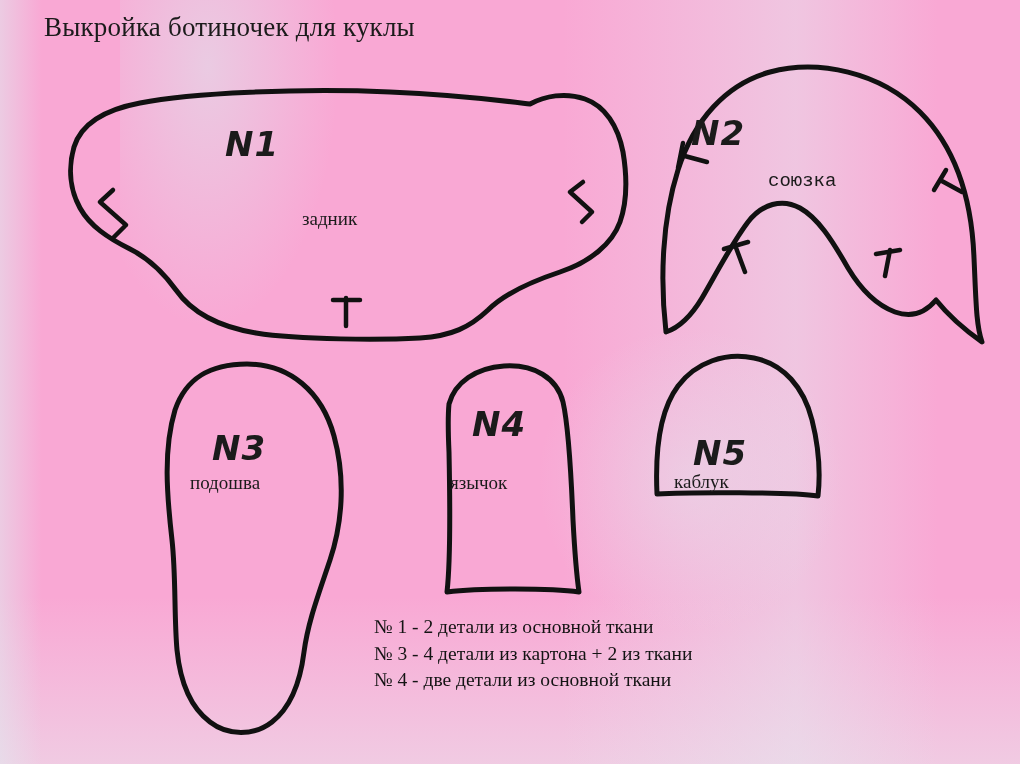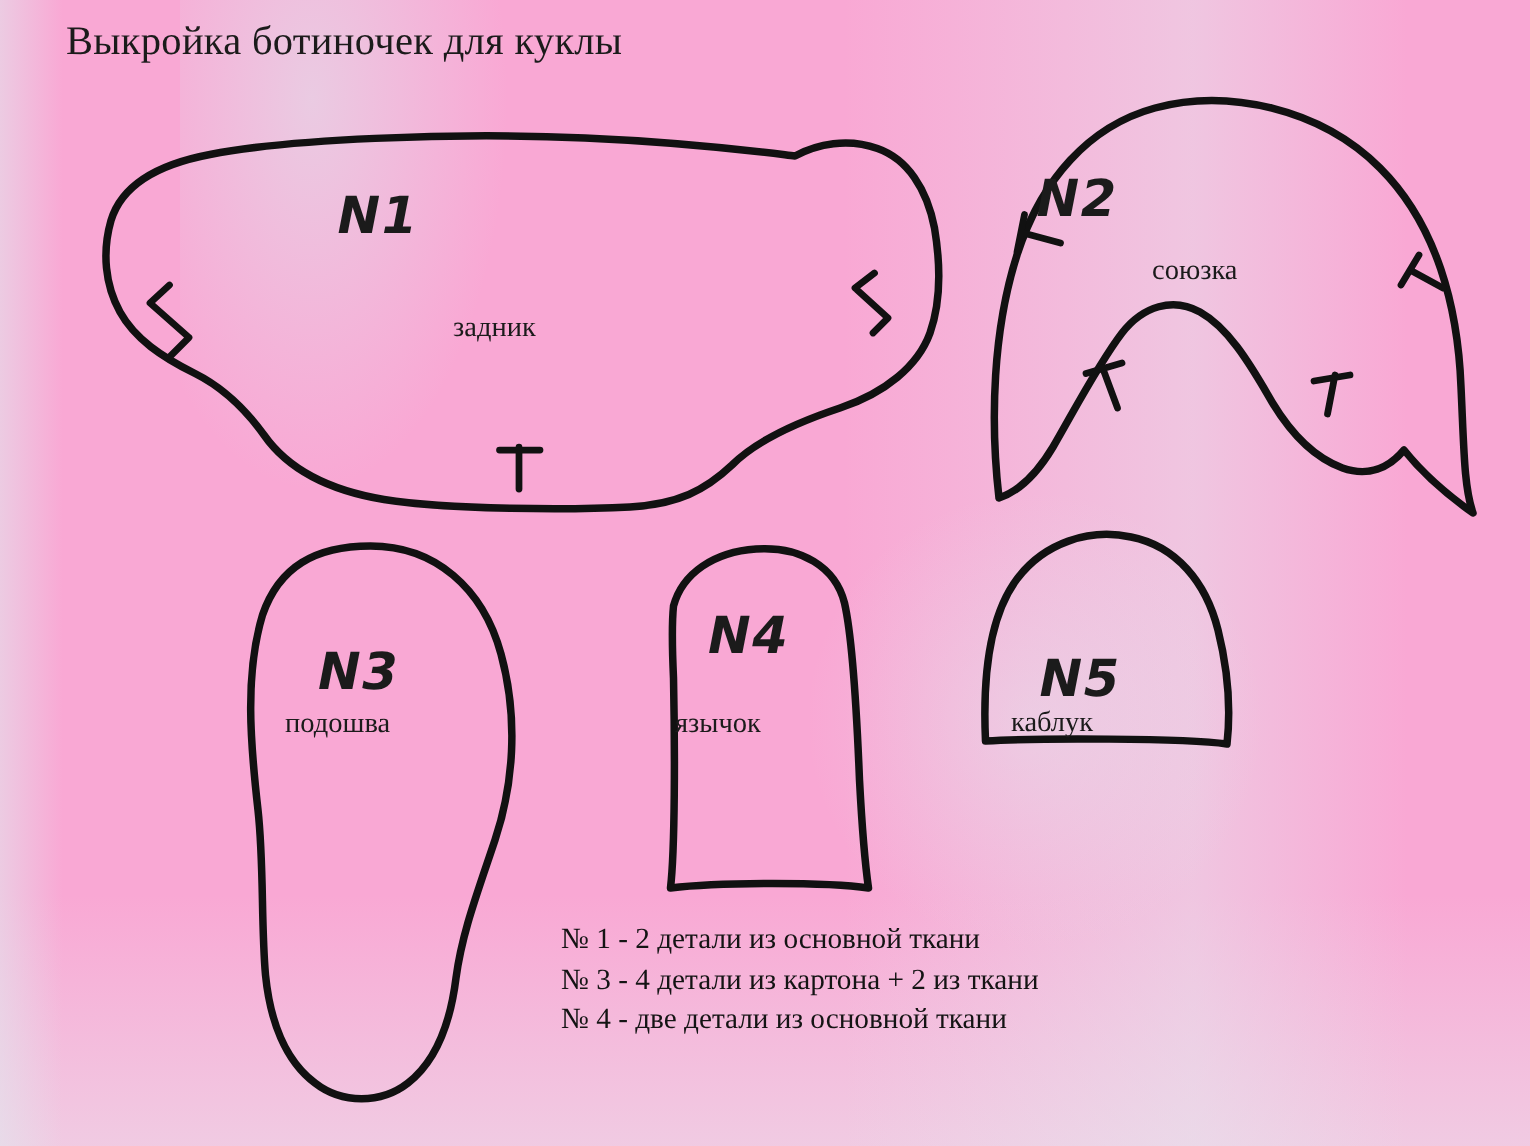--- a/index.html
+++ b/index.html
@@ -166,21 +166,21 @@
         C 784,364 804,388 812,420
         C 820,452 820,478 818,496
         C 790,492 690,492 657,494 Z"></path>
     </g>
   </svg>
 
   <div class="lbl part-num" style="left:185px; top:124px;margin-left:40px;">N1</div>
   <div class="lbl part-name" style="left:302px; top:208px;">задник</div>
 
   <div class="lbl part-num" style="left:691px; top:113px;">N2</div>
-  <div class="lbl part-name" style="left:768px; top:170px;">союзка</div>
+  <div class="lbl part-name" style="left:768px; top:170px;font-family:Liberation Mono, monospace;">союзка</div>
 
   <div class="lbl part-num" style="left:212px; top:392px;margin-top:36px;">N3</div>
   <div class="lbl part-name" style="left:190px; top:472px;">подошва</div>
 
   <div class="lbl part-num" style="left:472px; top:404px;">N4</div>
   <div class="lbl part-name" style="left:450px; top:472px;">язычок</div>
 
   <div class="lbl part-num" style="left:693px; top:385px;margin-top:48px;">N5</div>
   <div class="lbl part-name" style="left:674px; top:440px;margin-top:31px;">каблук</div>
 

